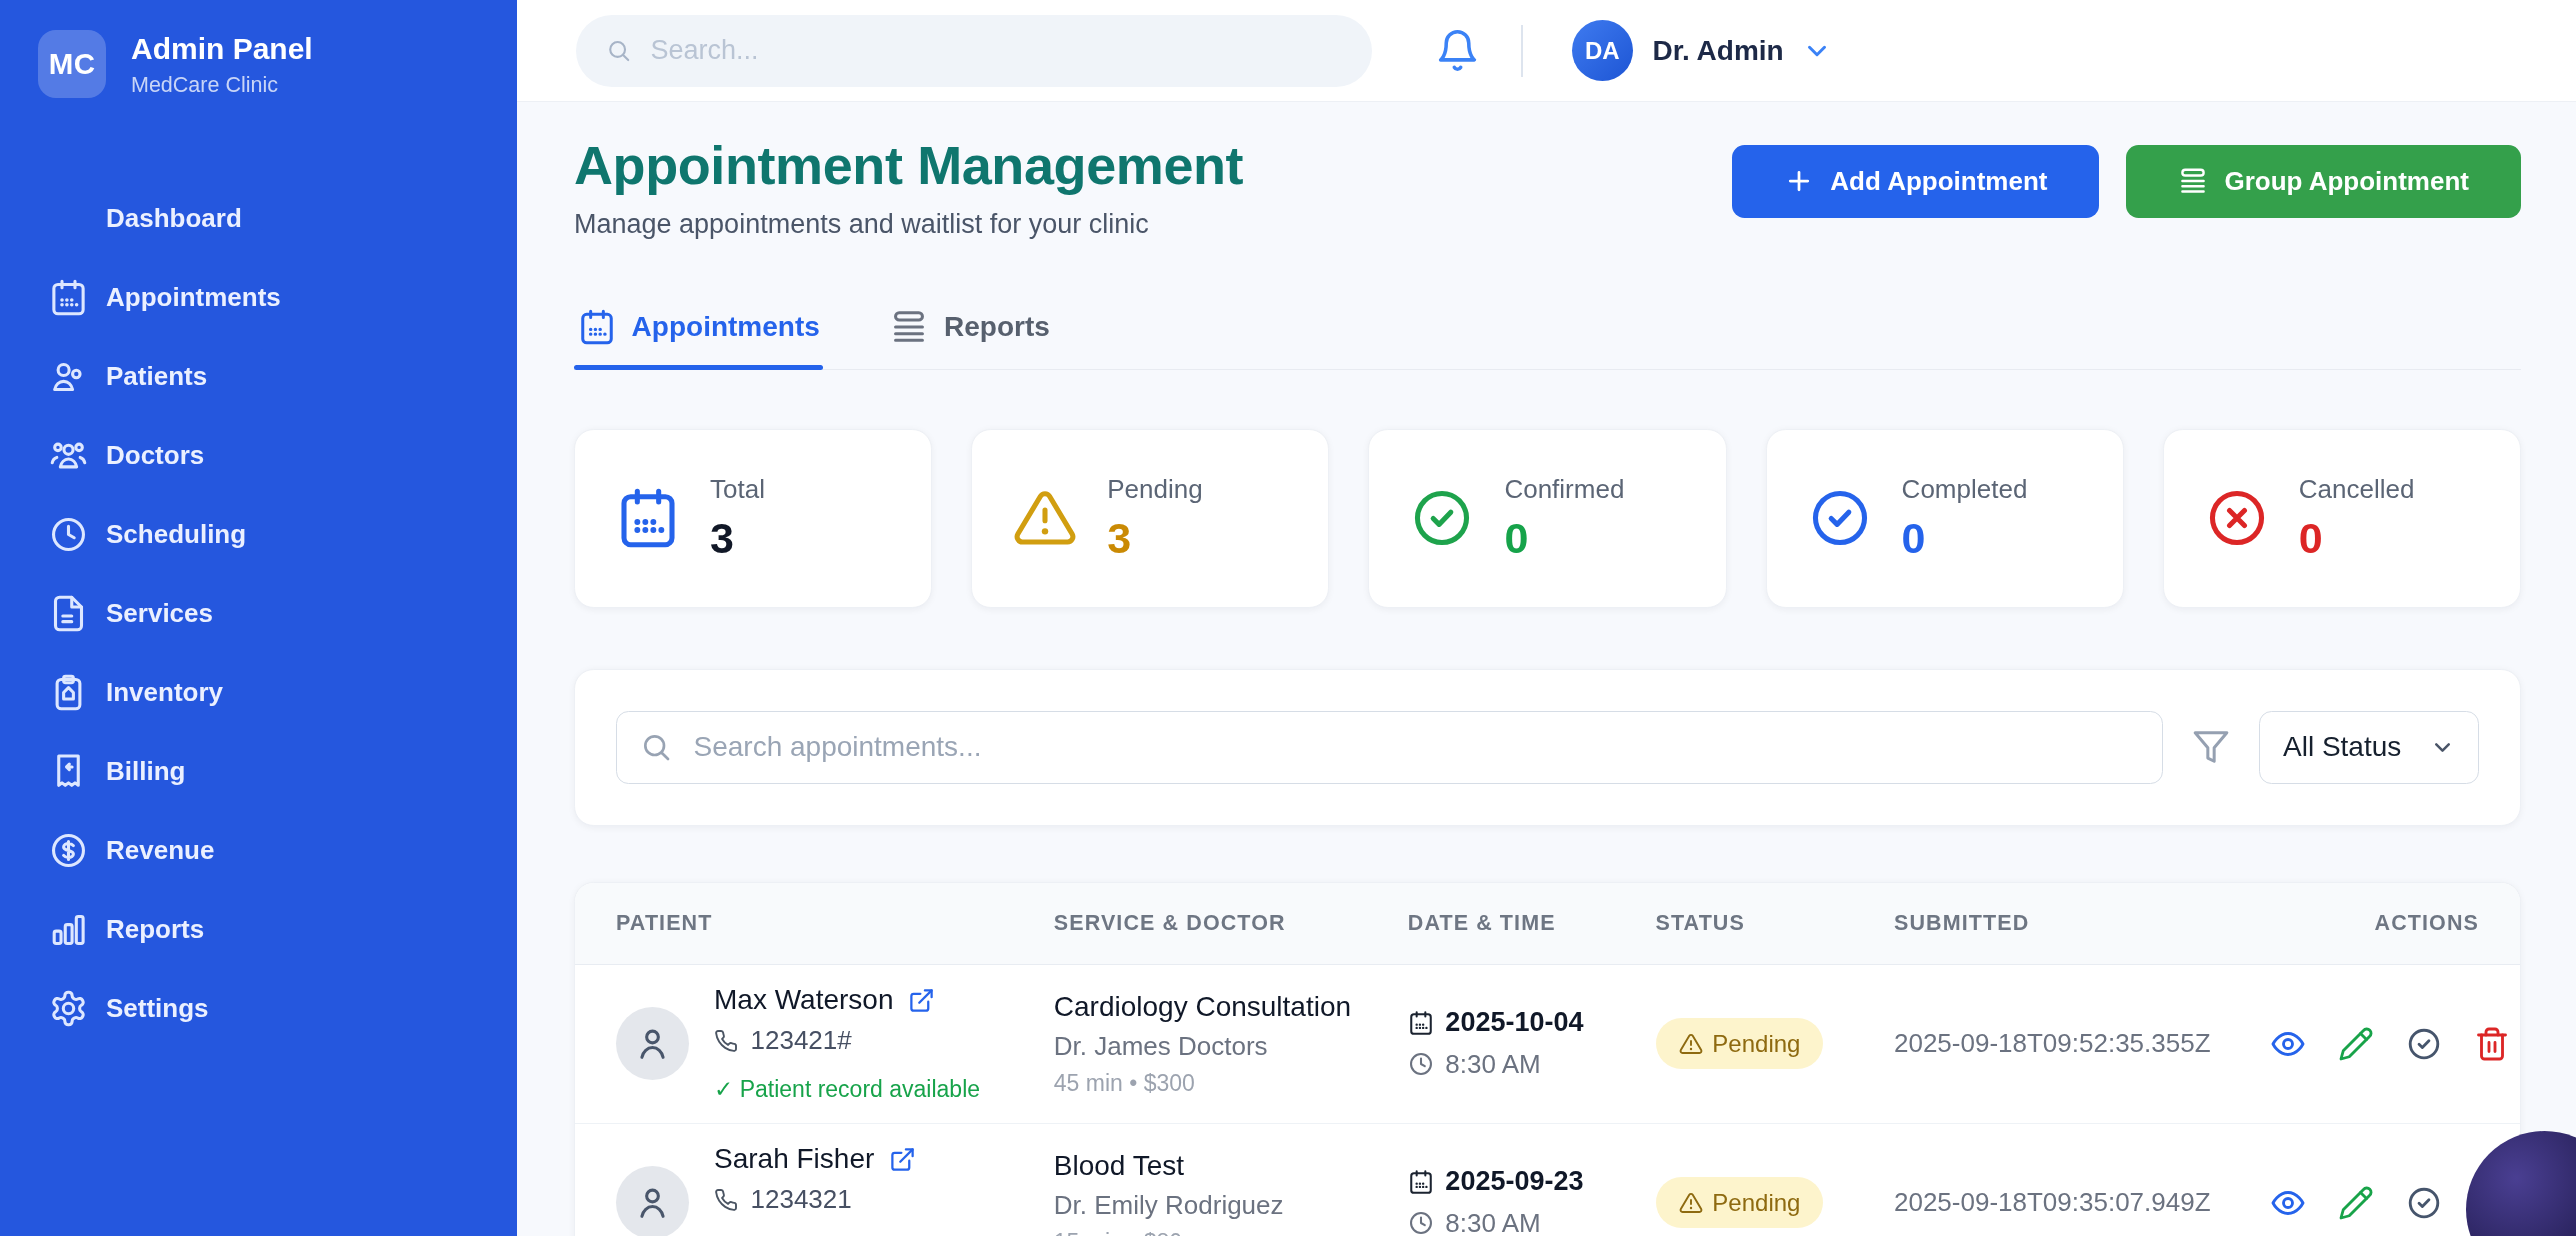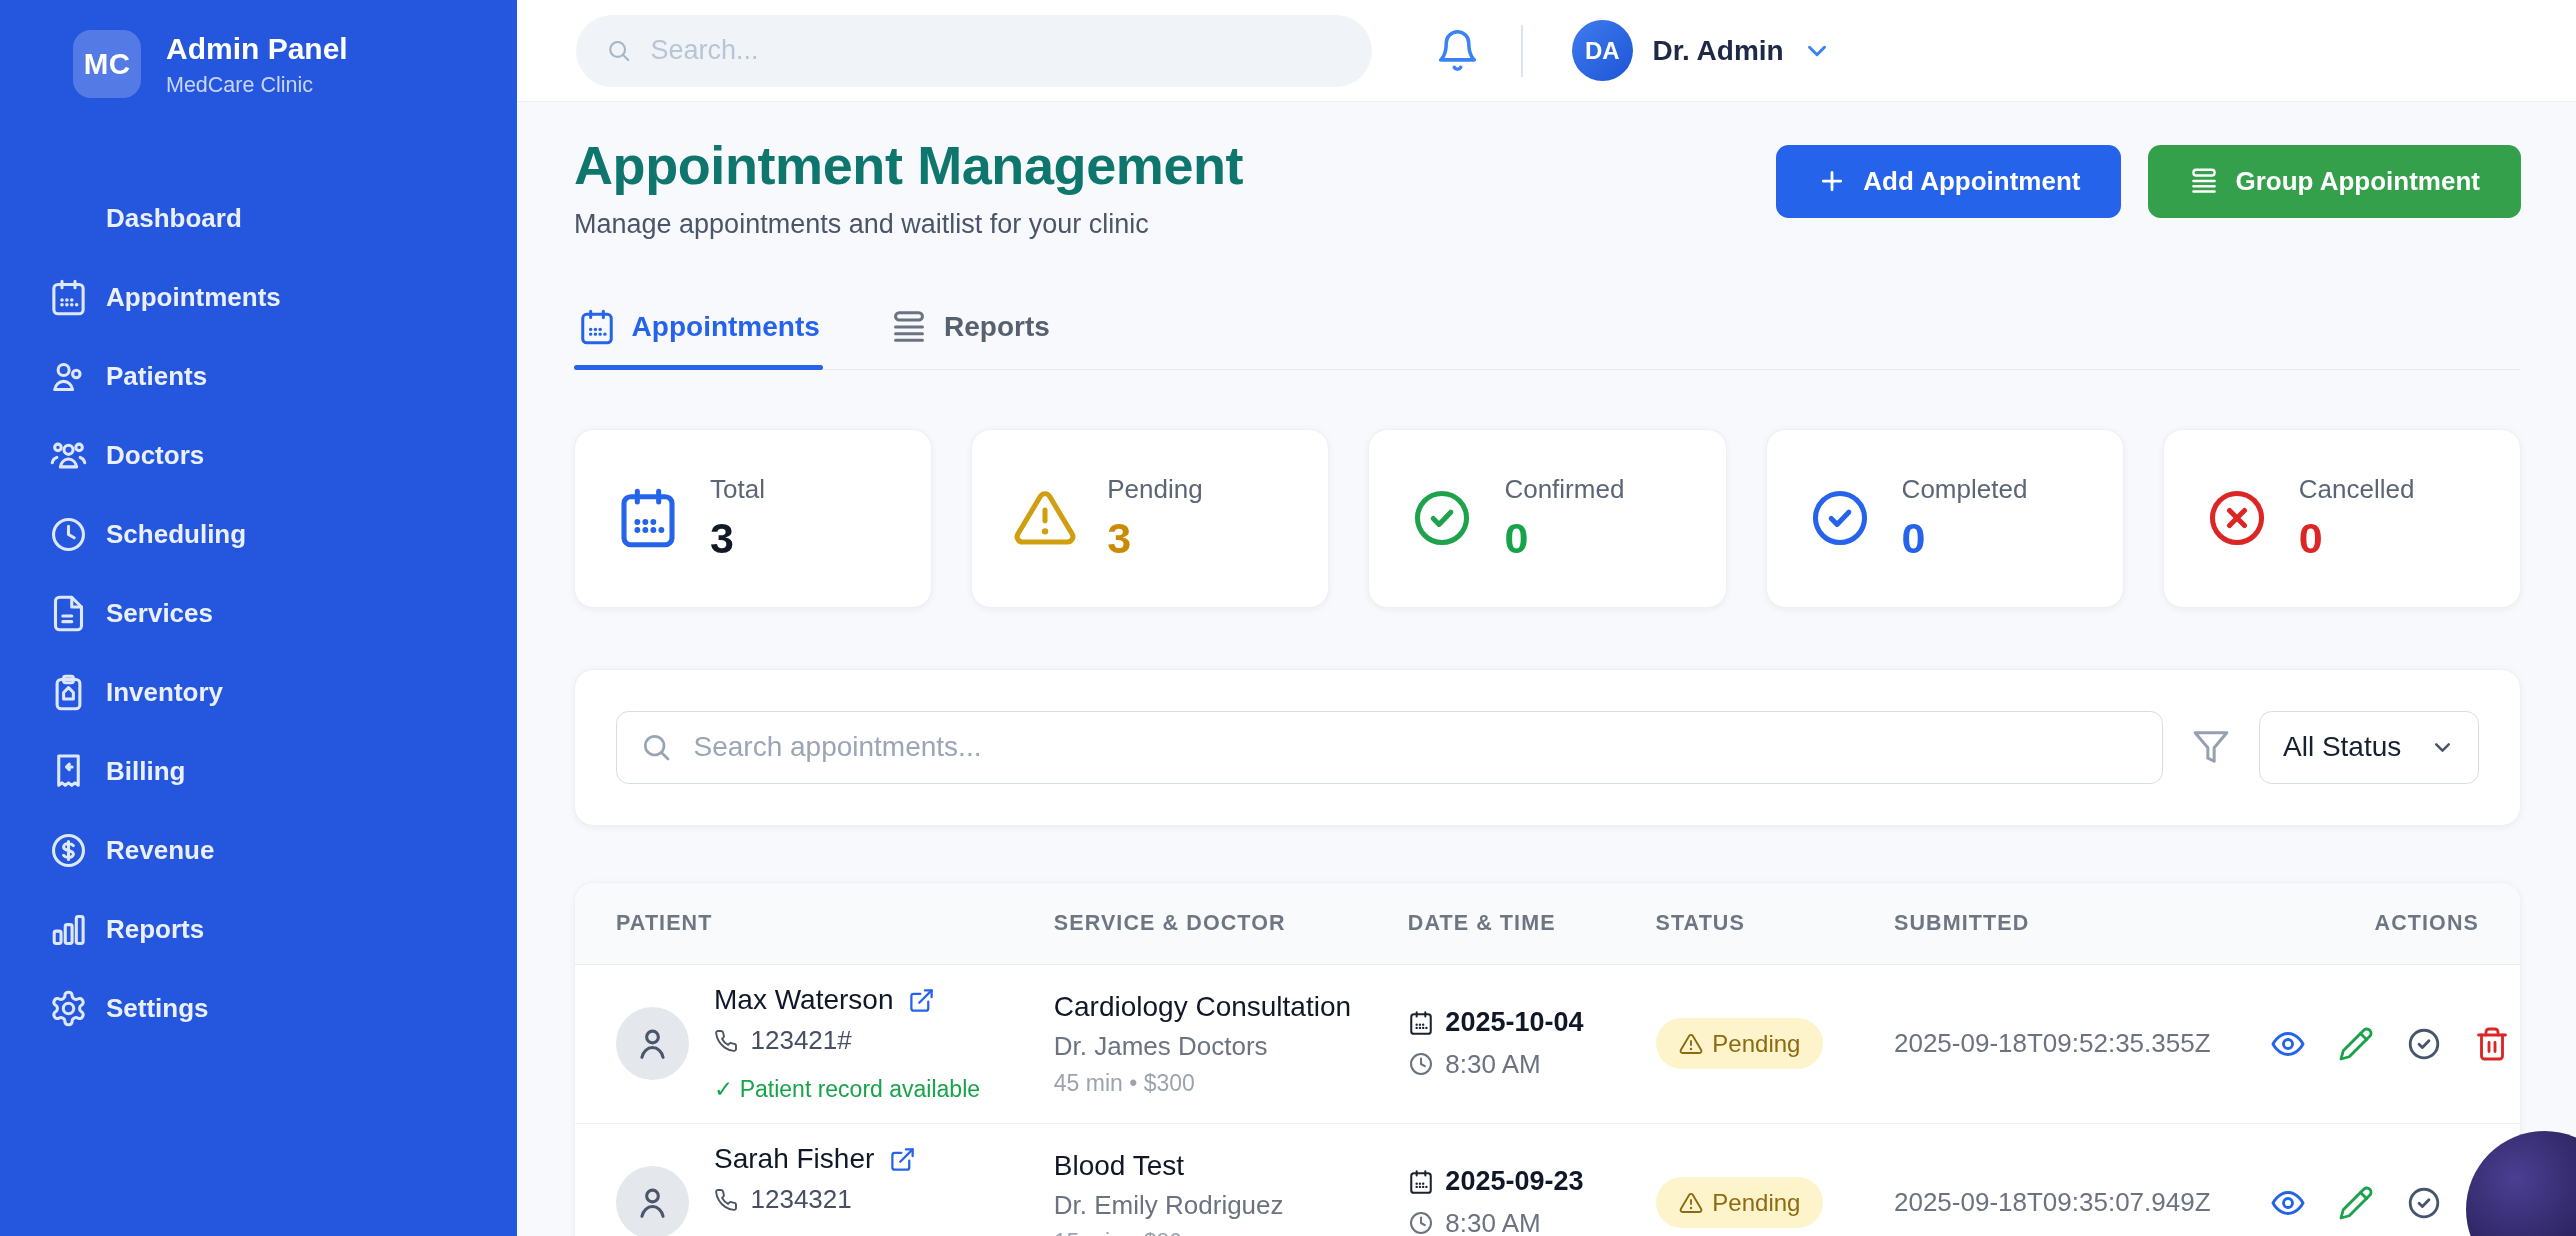--- a/index.html
+++ b/index.html
@@ -2,21 +2,21 @@
 <html style="font-size:14.3px"><head>
 <meta charset="utf-8">
 <style>
   * { margin:0; padding:0; box-sizing:border-box; }
   html,body { width:2576px; height:1236px; overflow:hidden;
     font-family:"Liberation Sans", sans-serif; background:#f7f9fd; }
   body { display:flex; position:relative; }
 
   
   .sidebar { width:517px; min-width:517px; height:100%; background:#2557de; color:#fff; padding-top:30px; }
-  .brand { display:flex; align-items:center; gap:25px; padding:0 38px;margin-left:35px; }
+  .brand { display:flex; align-items:center; gap:25px; padding:0 38px; }
   .brand-logo { width:68px; height:68px; border-radius:18px; background:rgba(255,255,255,.22);
     display:flex; align-items:center; justify-content:center; font-size:29.5px; font-weight:bold; letter-spacing:0.4px; }
   .brand-title { font-size:30px; font-weight:bold; line-height:1.25; }
   .brand-sub { font-size:21.5px; color:rgba(255,255,255,.75); margin-top:5.4px; }
   .nav { margin-top:81px; }
   .nav-item { height:79px; display:flex; align-items:center; padding-left:49px; cursor:pointer; }
   .nav-ico { width:39px; height:39px; margin-right:18px; color:#dde7ff; display:inline-flex; }
   .nav-ico svg { width:39px; height:39px; }
   .nav-ico.empty { visibility:hidden; }
   .nav-label { font-size:26px; font-weight:bold; color:#ebf0ff; }
@@ -44,21 +44,21 @@
   .chev svg { width:30px; height:30px; }
 
   
   .main { flex:1; padding:32px 55px 0 57px; overflow:hidden; }
   .page-head { display:flex; justify-content:space-between; align-items:flex-start; }
   .page-title { font-size:54px; font-weight:bold; color:#0f766e; letter-spacing:-0.4px; }
   .page-sub { font-size:27px; color:#4a5568; margin-top:12.5px; }
   .head-actions { display:flex; gap:27px; margin-top:10.7px; }
   .btn { height:73px; border:none; border-radius:12.5px; color:#fff; font-size:26px; font-weight:600;
     font-family:"Liberation Sans", sans-serif; display:inline-flex; align-items:center; gap:16px;
-    padding:0 41px; cursor:pointer; }
+    padding:0 52px; cursor:pointer; }
   .btn svg { width:30px; height:30px; }
   .btn-blue { background:#2563eb; }
   .btn-green { background:#34a04b; }
 
   
   .tabs { display:flex; gap:63px; margin-top:59px; border-bottom:1.8px solid #e8ebf1; }
   .tab { display:flex; align-items:center; gap:16px; padding:9px 3.6px 23px 3.6px; position:relative; cursor:pointer; }
   .tab svg { width:38px; height:38px; }
   .tab-label { font-size:28px; font-weight:600; }
   .tab.active { color:#2563eb; }

